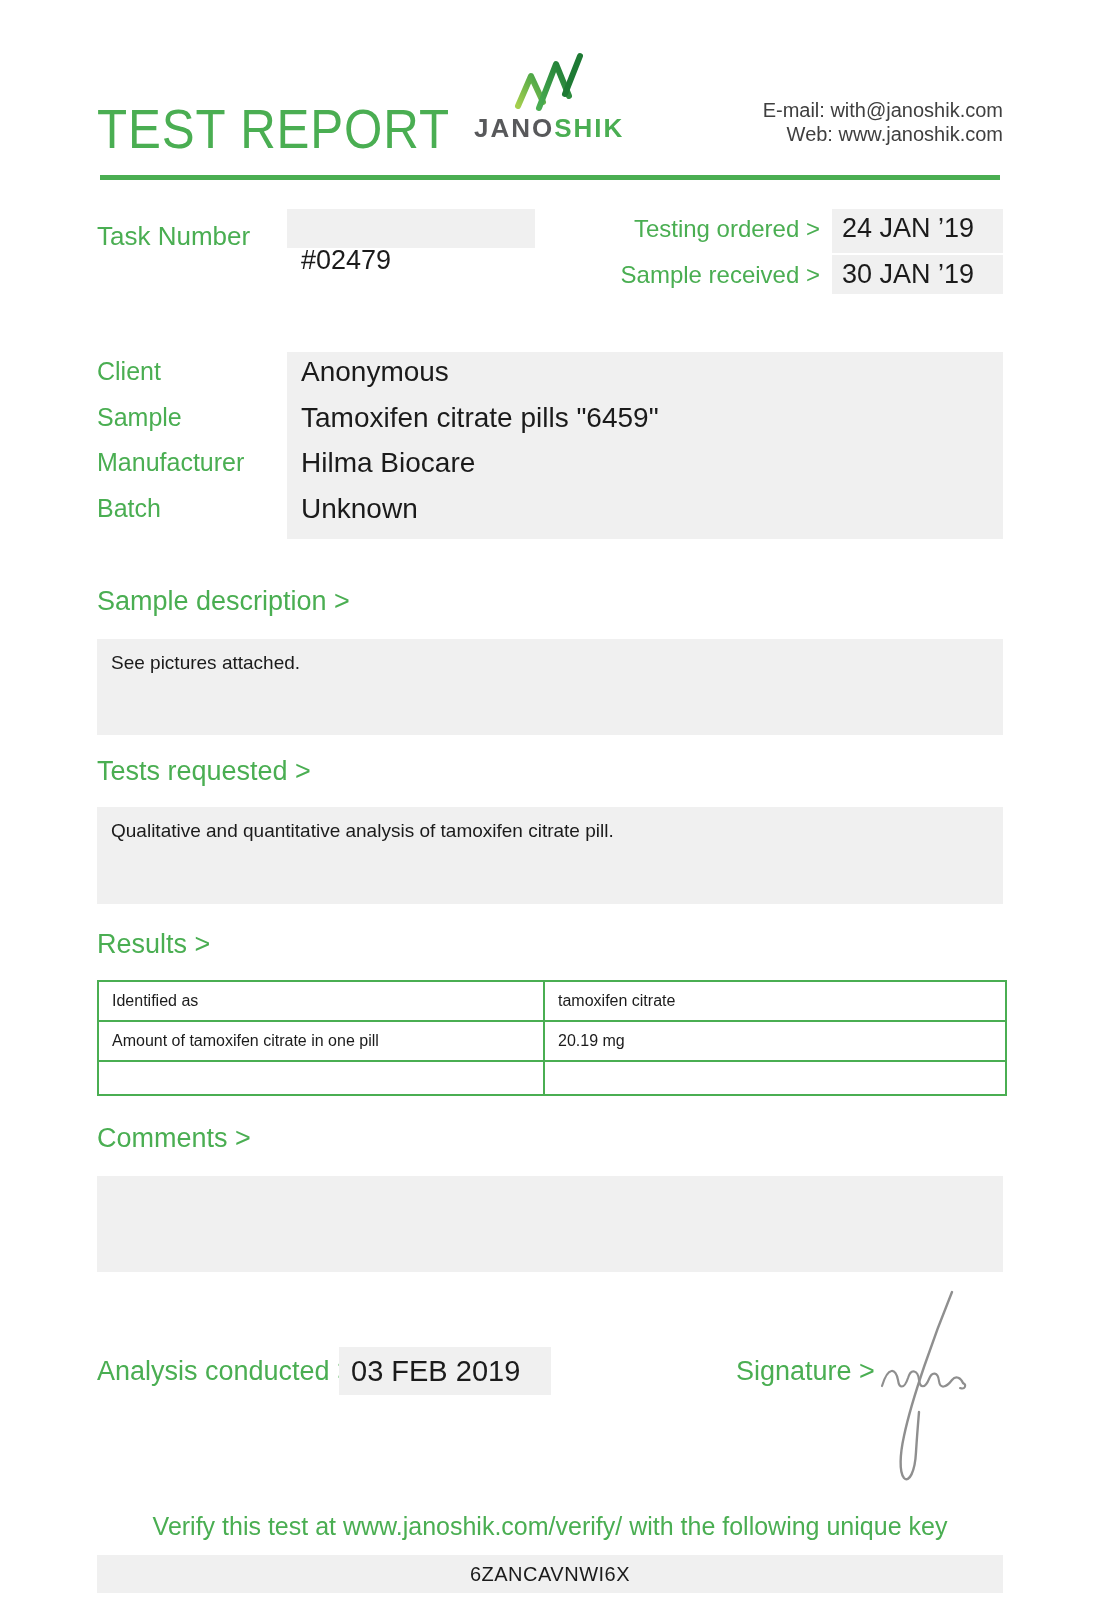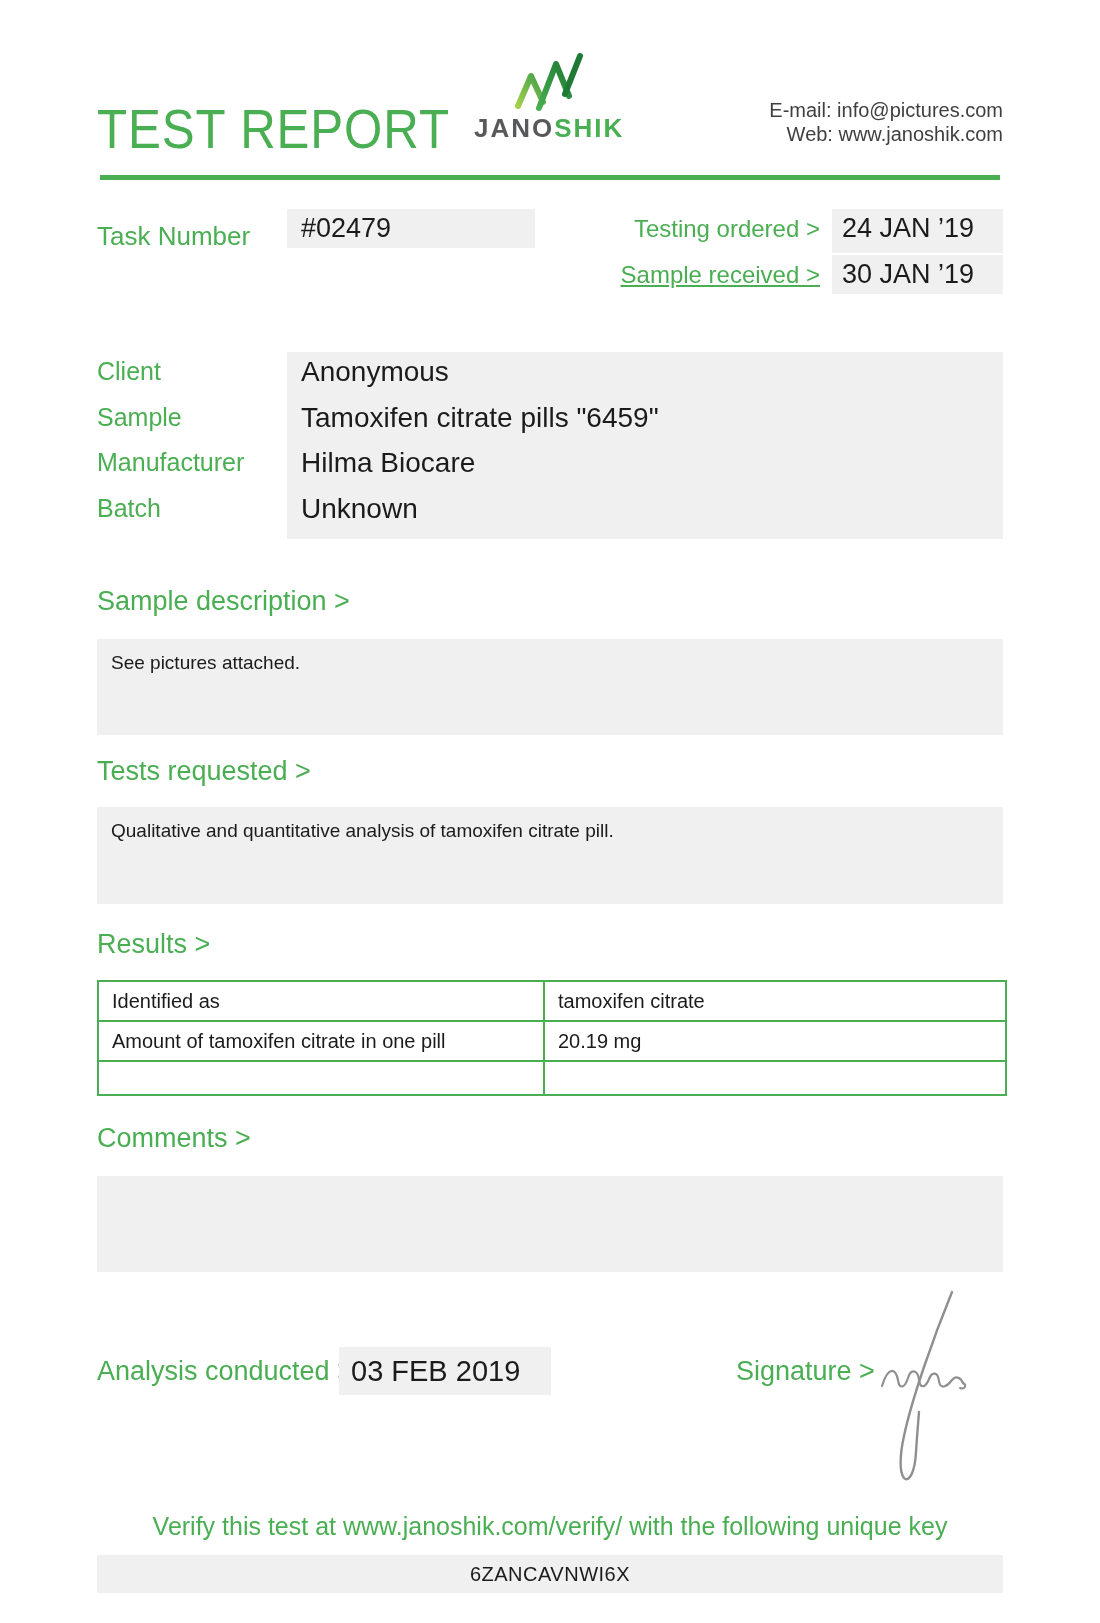--- a/index.html
+++ b/index.html
@@ -15,41 +15,41 @@
   .logo-word{left:474px;top:113px;font-size:26px;font-weight:bold;letter-spacing:2px;white-space:nowrap;text-align:center;}
   .logo-word .gray{color:#58595b;}
   .logo-word .grn{color:#4AAE52;}
   .contact{left:640px;top:98px;width:363px;text-align:right;font-size:20px;line-height:24px;color:#3f3f3f;}
   .rule{left:100px;top:175px;width:900px;height:5px;background:#4AAE52;}
 
   
   .lbl{color:#4AAE52;white-space:nowrap;}
   .task-lbl{left:97px;top:209px;font-size:26px;line-height:39px;margin-top:8px;}
   .task-box{left:287px;top:209px;width:248px;height:39px;}
-  .task-val{padding-left:14px;font-size:27px;line-height:39px;}
+  .task-val{padding-left:14px;font-size:27px;line-height:39px;margin-top:32px;}
   .tord-lbl{left:600px;top:209px;width:220px;text-align:right;font-size:24px;line-height:39px;}
   .tord-box{left:832px;top:209px;width:171px;height:44px;}
-  .srec-lbl{left:600px;top:255px;width:220px;text-align:right;font-size:24px;line-height:39px;text-decoration:underline;}
+  .srec-lbl{left:600px;top:255px;width:220px;text-align:right;font-size:24px;line-height:39px;}
   .srec-box{left:832px;top:255px;width:171px;height:39px;}
   .date-val{padding-left:10px;font-size:27px;line-height:39px;white-space:nowrap;}
 
   
   .drow-lbl{left:97px;font-size:25px;line-height:39px;text-align:center;}
   .drow-box{left:287px;width:716px;height:50px;}
   .drow-val{padding-left:14px;font-size:28px;line-height:39px;white-space:nowrap;}
 
   
   .sec-h{left:97px;font-size:27px;color:#4AAE52;white-space:nowrap;}
   .sec-box{left:97px;width:906px;}
   .sec-body{padding:12px 14px;font-size:19px;line-height:23px;}
 
   
   .rtable{left:97px;top:980px;width:906px;border:2px solid #4AAE52;display:grid;
           grid-template-columns:446px 1fr;}
-  .rcell{font-size:20px;padding-left:13px;white-space:nowrap;overflow:hidden;}
+  .rcell{font-size:16px;padding-left:13px;white-space:nowrap;overflow:hidden;}
   .c-r{border-right:2px solid #4AAE52;}
   .c-b{border-bottom:2px solid #4AAE52;}
   .h38{height:38px;line-height:38px;}
   .h32{height:32px;line-height:32px;}
 
   
   .an-lbl{left:97px;top:1347px;font-size:27px;line-height:48px;}
   .an-box{left:339px;top:1347px;width:212px;height:48px;}
   .an-val{padding-left:12px;font-size:29px;line-height:48px;white-space:nowrap;}
   .sig-lbl{left:736px;top:1347px;font-size:27px;line-height:48px;}
@@ -80,21 +80,21 @@
       </defs>
       <path d="M6,56 L19,26 L31,52" fill="none" stroke="url(#lg1)" stroke-width="6" stroke-linecap="round" stroke-linejoin="round"></path>
       <path d="M27,58 L44,14 L57,46" fill="none" stroke="url(#lg2)" stroke-width="6" stroke-linecap="round" stroke-linejoin="round"></path>
       <path d="M53,44 L68,6" fill="none" stroke="#1e7a34" stroke-width="6" stroke-linecap="round"></path>
     </svg>
   </div>
 
   <div class="abs logo-word"><span class="gray">JANO</span><span class="grn">SHIK</span></div>
 
   <div class="abs contact">
-    <div>E-mail: info@pictures.com</div>
+    <div>E-mail: with@janoshik.com</div>
     <div>Web: www.janoshik.com</div>
   </div>
 
   <div class="abs rule"></div>
 
   <div class="abs lbl task-lbl">Task Number</div>
   <div class="abs grayboxbg task-box">
     <div class="task-val">#02479</div>
   </div>
 

